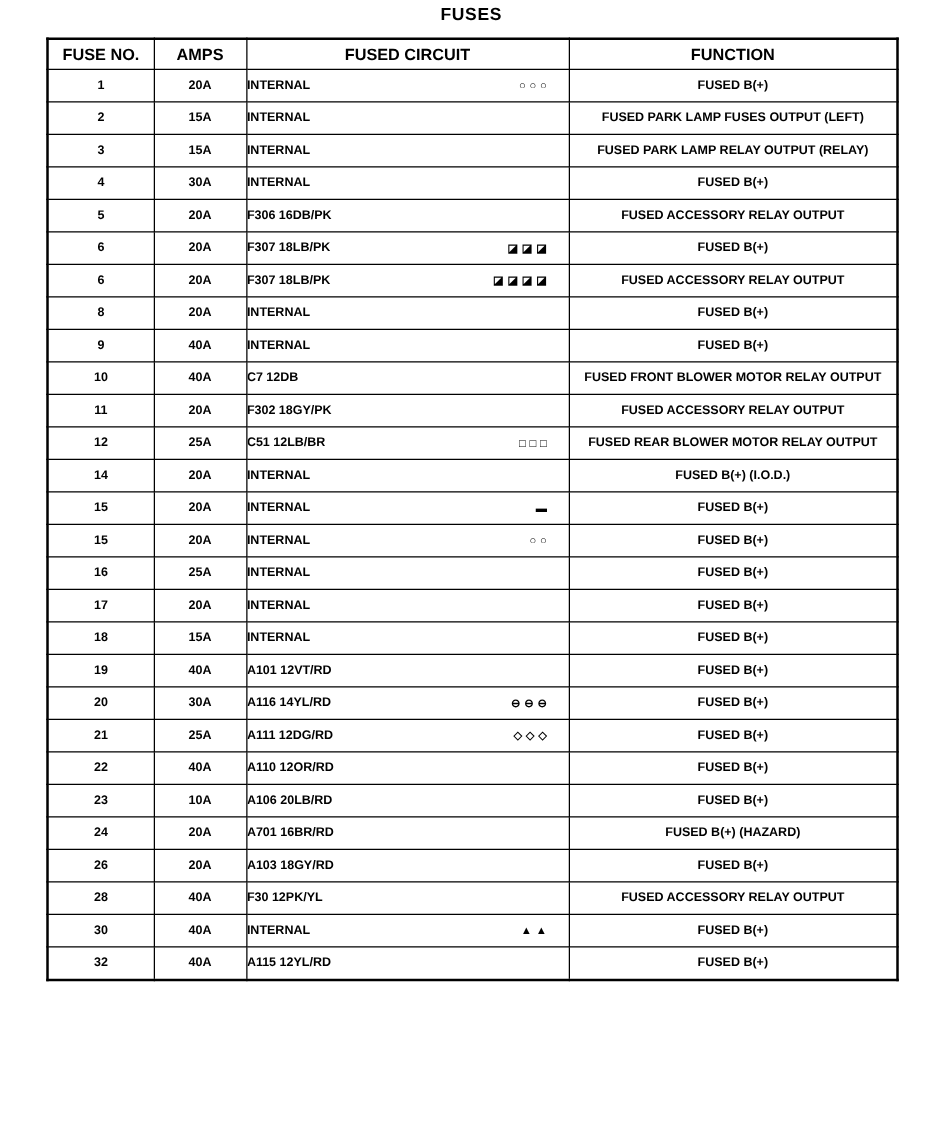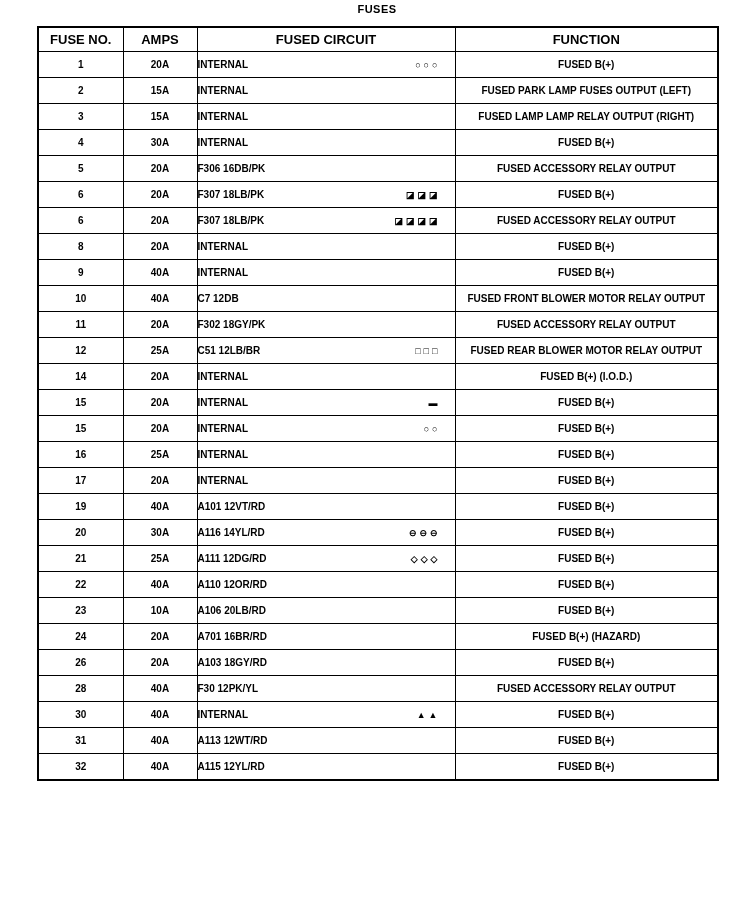--- a/index.html
+++ b/index.html
@@ -10,21 +10,21 @@
   body {
     width: 754px;
     height: 912px;
     font-family: "Liberation Sans", sans-serif;
     font-weight: bold;
     color: #000000;
     position: relative;
   }
   .page-title {
     text-align: center;
-    font-size: 11px;
+    font-size: 14px;
     letter-spacing: 0.5px;
     padding-top: 3px;
     margin: 0;
   }
   table.fuse-table {
     border-collapse: collapse;
     table-layout: fixed;
     width: 680px;
     margin: 11px 0 0 37px;
     border: 2.5px solid #000;
@@ -94,21 +94,21 @@
       <tr>
         <td class="center">2</td>
         <td class="center">15A</td>
         <td class="circuit"><span>INTERNAL</span></td>
         <td class="func">FUSED PARK LAMP FUSES OUTPUT (LEFT)</td>
       </tr>
       <tr>
         <td class="center">3</td>
         <td class="center">15A</td>
         <td class="circuit"><span>INTERNAL</span></td>
-        <td class="func">FUSED LAMP LAMP RELAY OUTPUT (RIGHT)</td>
+        <td class="func">FUSED PARK LAMP RELAY OUTPUT (RELAY)</td>
       </tr>
       <tr>
         <td class="center">4</td>
         <td class="center">30A</td>
         <td class="circuit"><span>INTERNAL</span></td>
         <td class="func">FUSED B(+)</td>
       </tr>
       <tr>
         <td class="center">5</td>
         <td class="center">20A</td>
@@ -181,20 +181,26 @@
         <td class="circuit"><span>INTERNAL</span></td>
         <td class="func">FUSED B(+)</td>
       </tr>
       <tr>
         <td class="center">17</td>
         <td class="center">20A</td>
         <td class="circuit"><span>INTERNAL</span></td>
         <td class="func">FUSED B(+)</td>
       </tr>
       <tr>
+        <td class="center">18</td>
+        <td class="center">15A</td>
+        <td class="circuit"><span>INTERNAL</span></td>
+        <td class="func">FUSED B(+)</td>
+      </tr>
+      <tr>
         <td class="center">19</td>
         <td class="center">40A</td>
         <td class="circuit"><span>A101 12VT/RD</span></td>
         <td class="func">FUSED B(+)</td>
       </tr>
       <tr>
         <td class="center">20</td>
         <td class="center">30A</td>
         <td class="circuit"><span>A116 14YL/RD</span><span class="symbols">⊖⊖⊖</span></td>
         <td class="func">FUSED B(+)</td>
@@ -232,26 +238,20 @@
       <tr>
         <td class="center">28</td>
         <td class="center">40A</td>
         <td class="circuit"><span>F30 12PK/YL</span></td>
         <td class="func">FUSED ACCESSORY RELAY OUTPUT</td>
       </tr>
       <tr>
         <td class="center">30</td>
         <td class="center">40A</td>
         <td class="circuit"><span>INTERNAL</span><span class="symbols">▲▲</span></td>
-        <td class="func">FUSED B(+)</td>
-      </tr>
-      <tr>
-        <td class="center">31</td>
-        <td class="center">40A</td>
-        <td class="circuit"><span>A113 12WT/RD</span></td>
         <td class="func">FUSED B(+)</td>
       </tr>
       <tr>
         <td class="center">32</td>
         <td class="center">40A</td>
         <td class="circuit"><span>A115 12YL/RD</span></td>
         <td class="func">FUSED B(+)</td>
       </tr>
     </tbody>
 </table>

